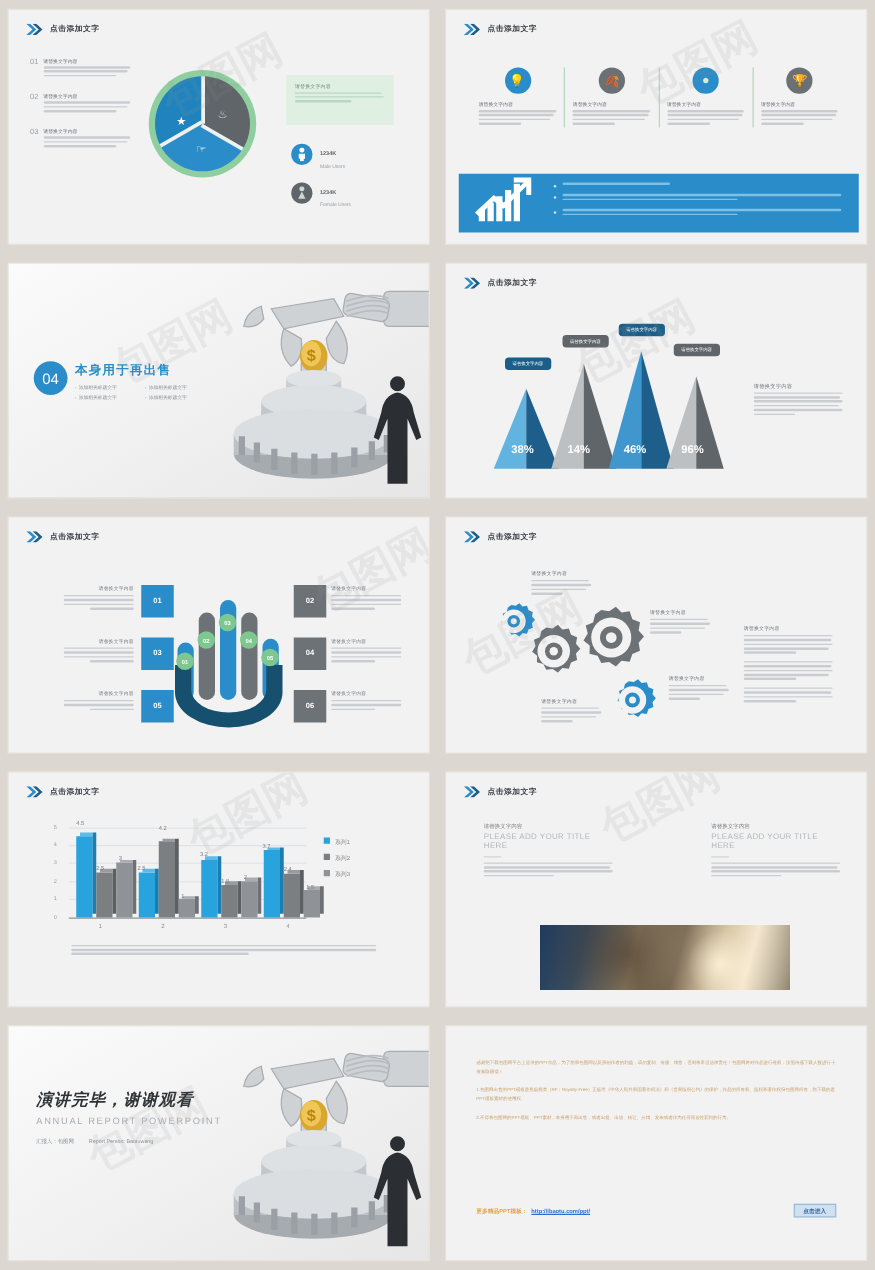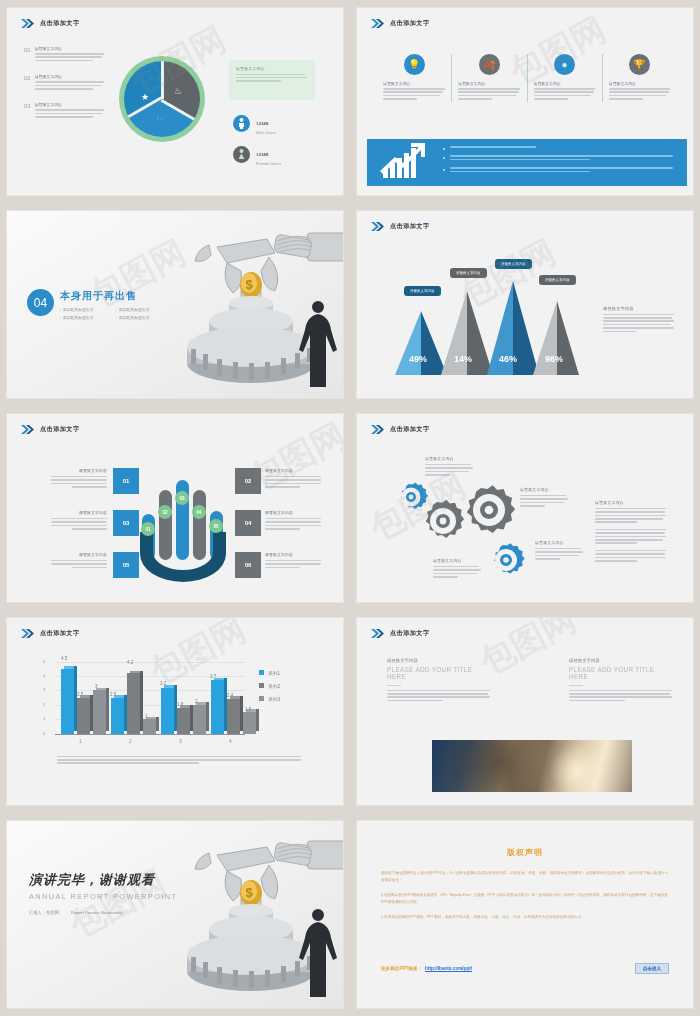--- a/index.html
+++ b/index.html
@@ -421,21 +421,21 @@
       <polygon points="128,18 102,112 128,112" fill="#3f97cd"></polygon>
           <polygon points="128,18 154,112 128,112" fill="#1d5f8a"></polygon>
 
       <polygon points="172,38 148,112 172,112" fill="#bcc0c3"></polygon>
           <polygon points="172,38 194,112 172,112" fill="#5f6569"></polygon>
     </svg>
     <div class="s4-label" style="left:47px; top:75px; background:#1b5f89; border-top-color:#1b5f89;">请替换文字内容</div>
     <div class="s4-label" style="left:93px; top:57px; background:#5f6569; border-top-color:#5f6569;">请替换文字内容</div>
     <div class="s4-label" style="left:138px; top:48px; background:#1b5f89; border-top-color:#1b5f89;">请替换文字内容</div>
     <div class="s4-label" style="left:182px; top:64px; background:#5f6569; border-top-color:#5f6569;">请替换文字内容</div>
-    <div class="s4-pct" style="left:52px; top:143px;">49%</div>
+    <div class="s4-pct" style="left:52px; top:143px;">38%</div>
     <div class="s4-pct" style="left:97px; top:143px;">14%</div>
     <div class="s4-pct" style="left:142px; top:143px;">46%</div>
     <div class="s4-pct" style="left:188px; top:143px;">96%</div>
 
     <div class="s4-text">
       <div class="tl-hd">请替换文字内容</div>
       <div class="tline" style="width:99%"></div>
           <div class="tline" style="width:96%"></div>
           <div class="tline" style="width:99%"></div>
       <div class="tline" style="width:94%"></div>
@@ -853,21 +853,20 @@
     </div>
     <div class="wm">
           <span style="left:60px; top:60px;">包图网</span>
         </div>
   </div>
   </div>
 
   <div class="cell">
   <div class="slide">
     <div class="s10">
-      <div class="s10-t">版权声明</div>
       <div class="s10-p">感谢您下载包图网平台上提供的PPT作品，为了您和包图网以及原创作者的利益，请勿复制、传播、销售，否则将承担法律责任！包图网将对作品进行维权，按照传播下载人数进行十倍索取赔偿！</div>
       <div class="s10-p">1.包图网出售的PPT模板是免版税类（RF：Royalty-Free）正版受《中华人民共和国著作权法》和《世界版权公约》的保护，作品的所有权、版权和著作权归包图网所有，您下载的是PPT模板素材的使用权。</div>
       <div class="s10-p">2.不得将包图网的PPT模板、PPT素材，本身用于再出售，或者出租、出借、转让、分销、发布或者作为任何间接性获利的行为。</div>
     </div>
     <div class="s10-foot">
       <span class="s10-link-lbl">更多精品PPT模板：</span>
       <a class="s10-link" href="#">http://ibaotu.com/ppt/</a>
       <span class="s10-btn">点击进入</span>
     </div>
   </div>

